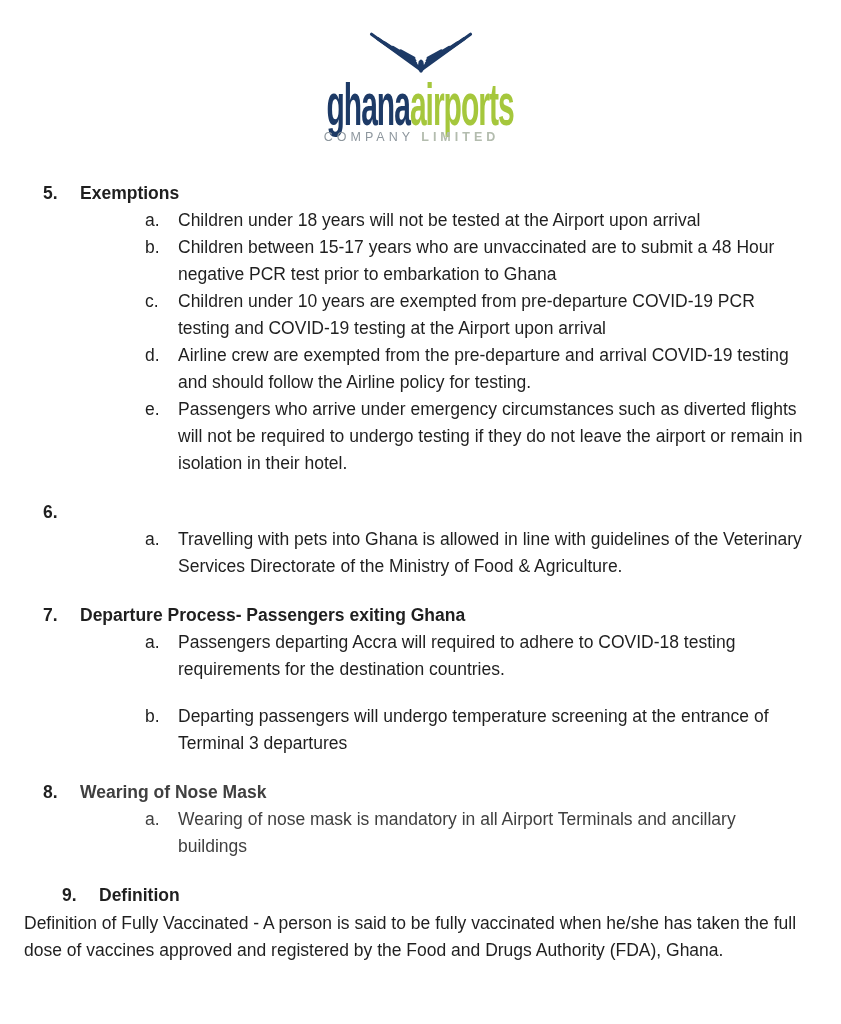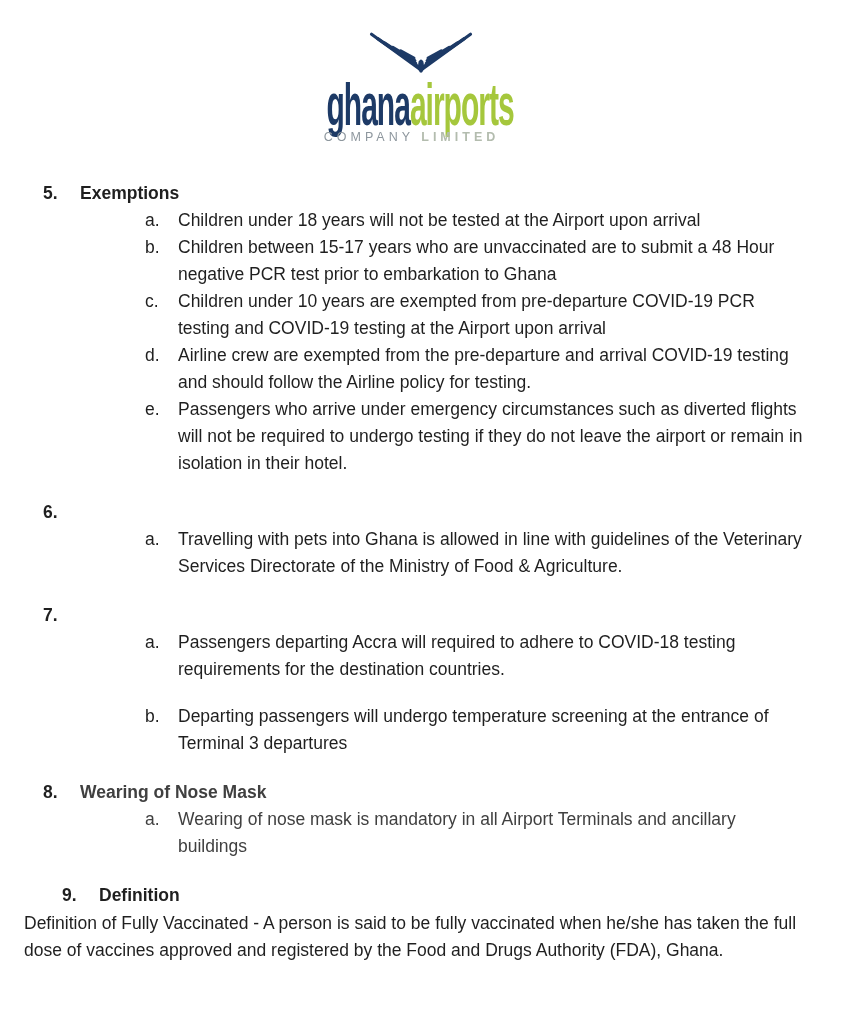--- a/index.html
+++ b/index.html
@@ -105,20 +105,21 @@
       </div>
       <div class="item">
         <span class="letter">a.</span>
         <span class="text">Travelling with pets into Ghana is allowed in line with guidelines of the Veterinary Services Directorate of the Ministry of Food &amp; Agriculture.</span>
       </div>
     </div>
 
     <div class="section">
       <div class="heading">
         <span class="num">7.</span>
+        <span class="title">Departure Process- Passengers exiting Ghana</span>
       </div>
       <div class="item">
         <span class="letter">a.</span>
         <span class="text">Passengers departing Accra will required to adhere to COVID-18 testing requirements for the destination countries.</span>
       </div>
       <div class="item spaced">
         <span class="letter">b.</span>
         <span class="text">Departing passengers will undergo temperature screening at the entrance of Terminal 3 departures</span>
       </div>
     </div>

